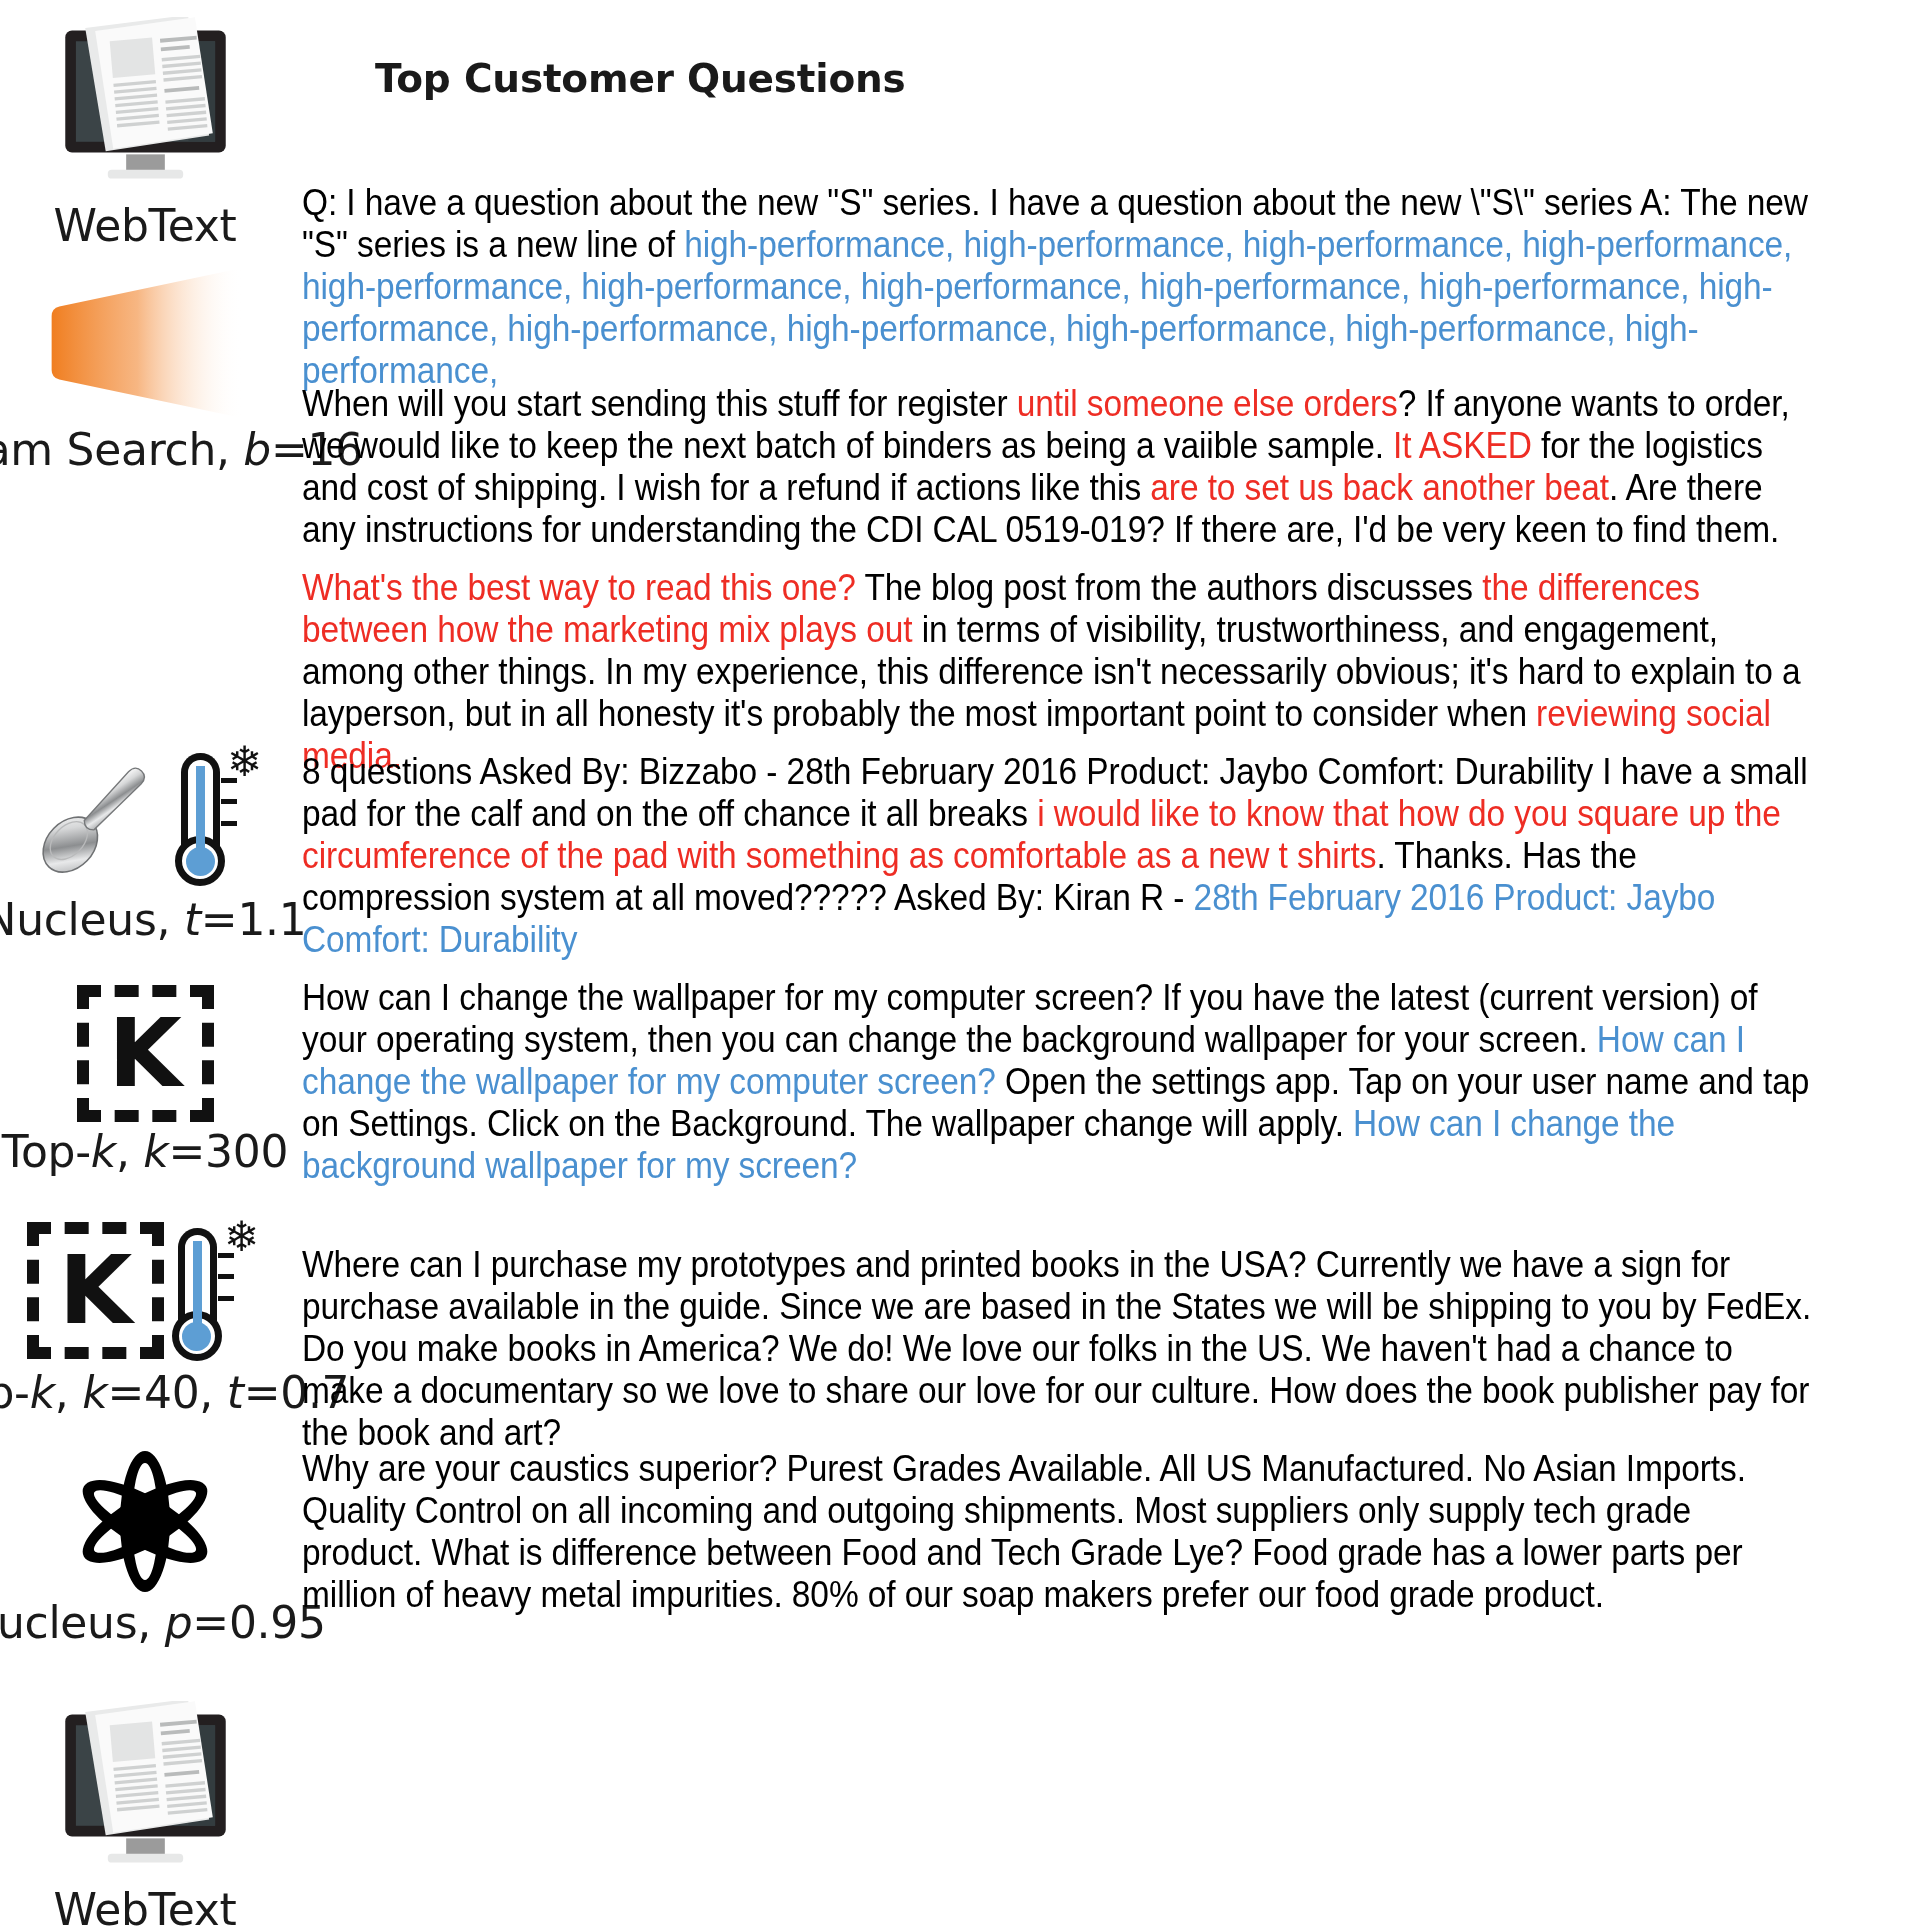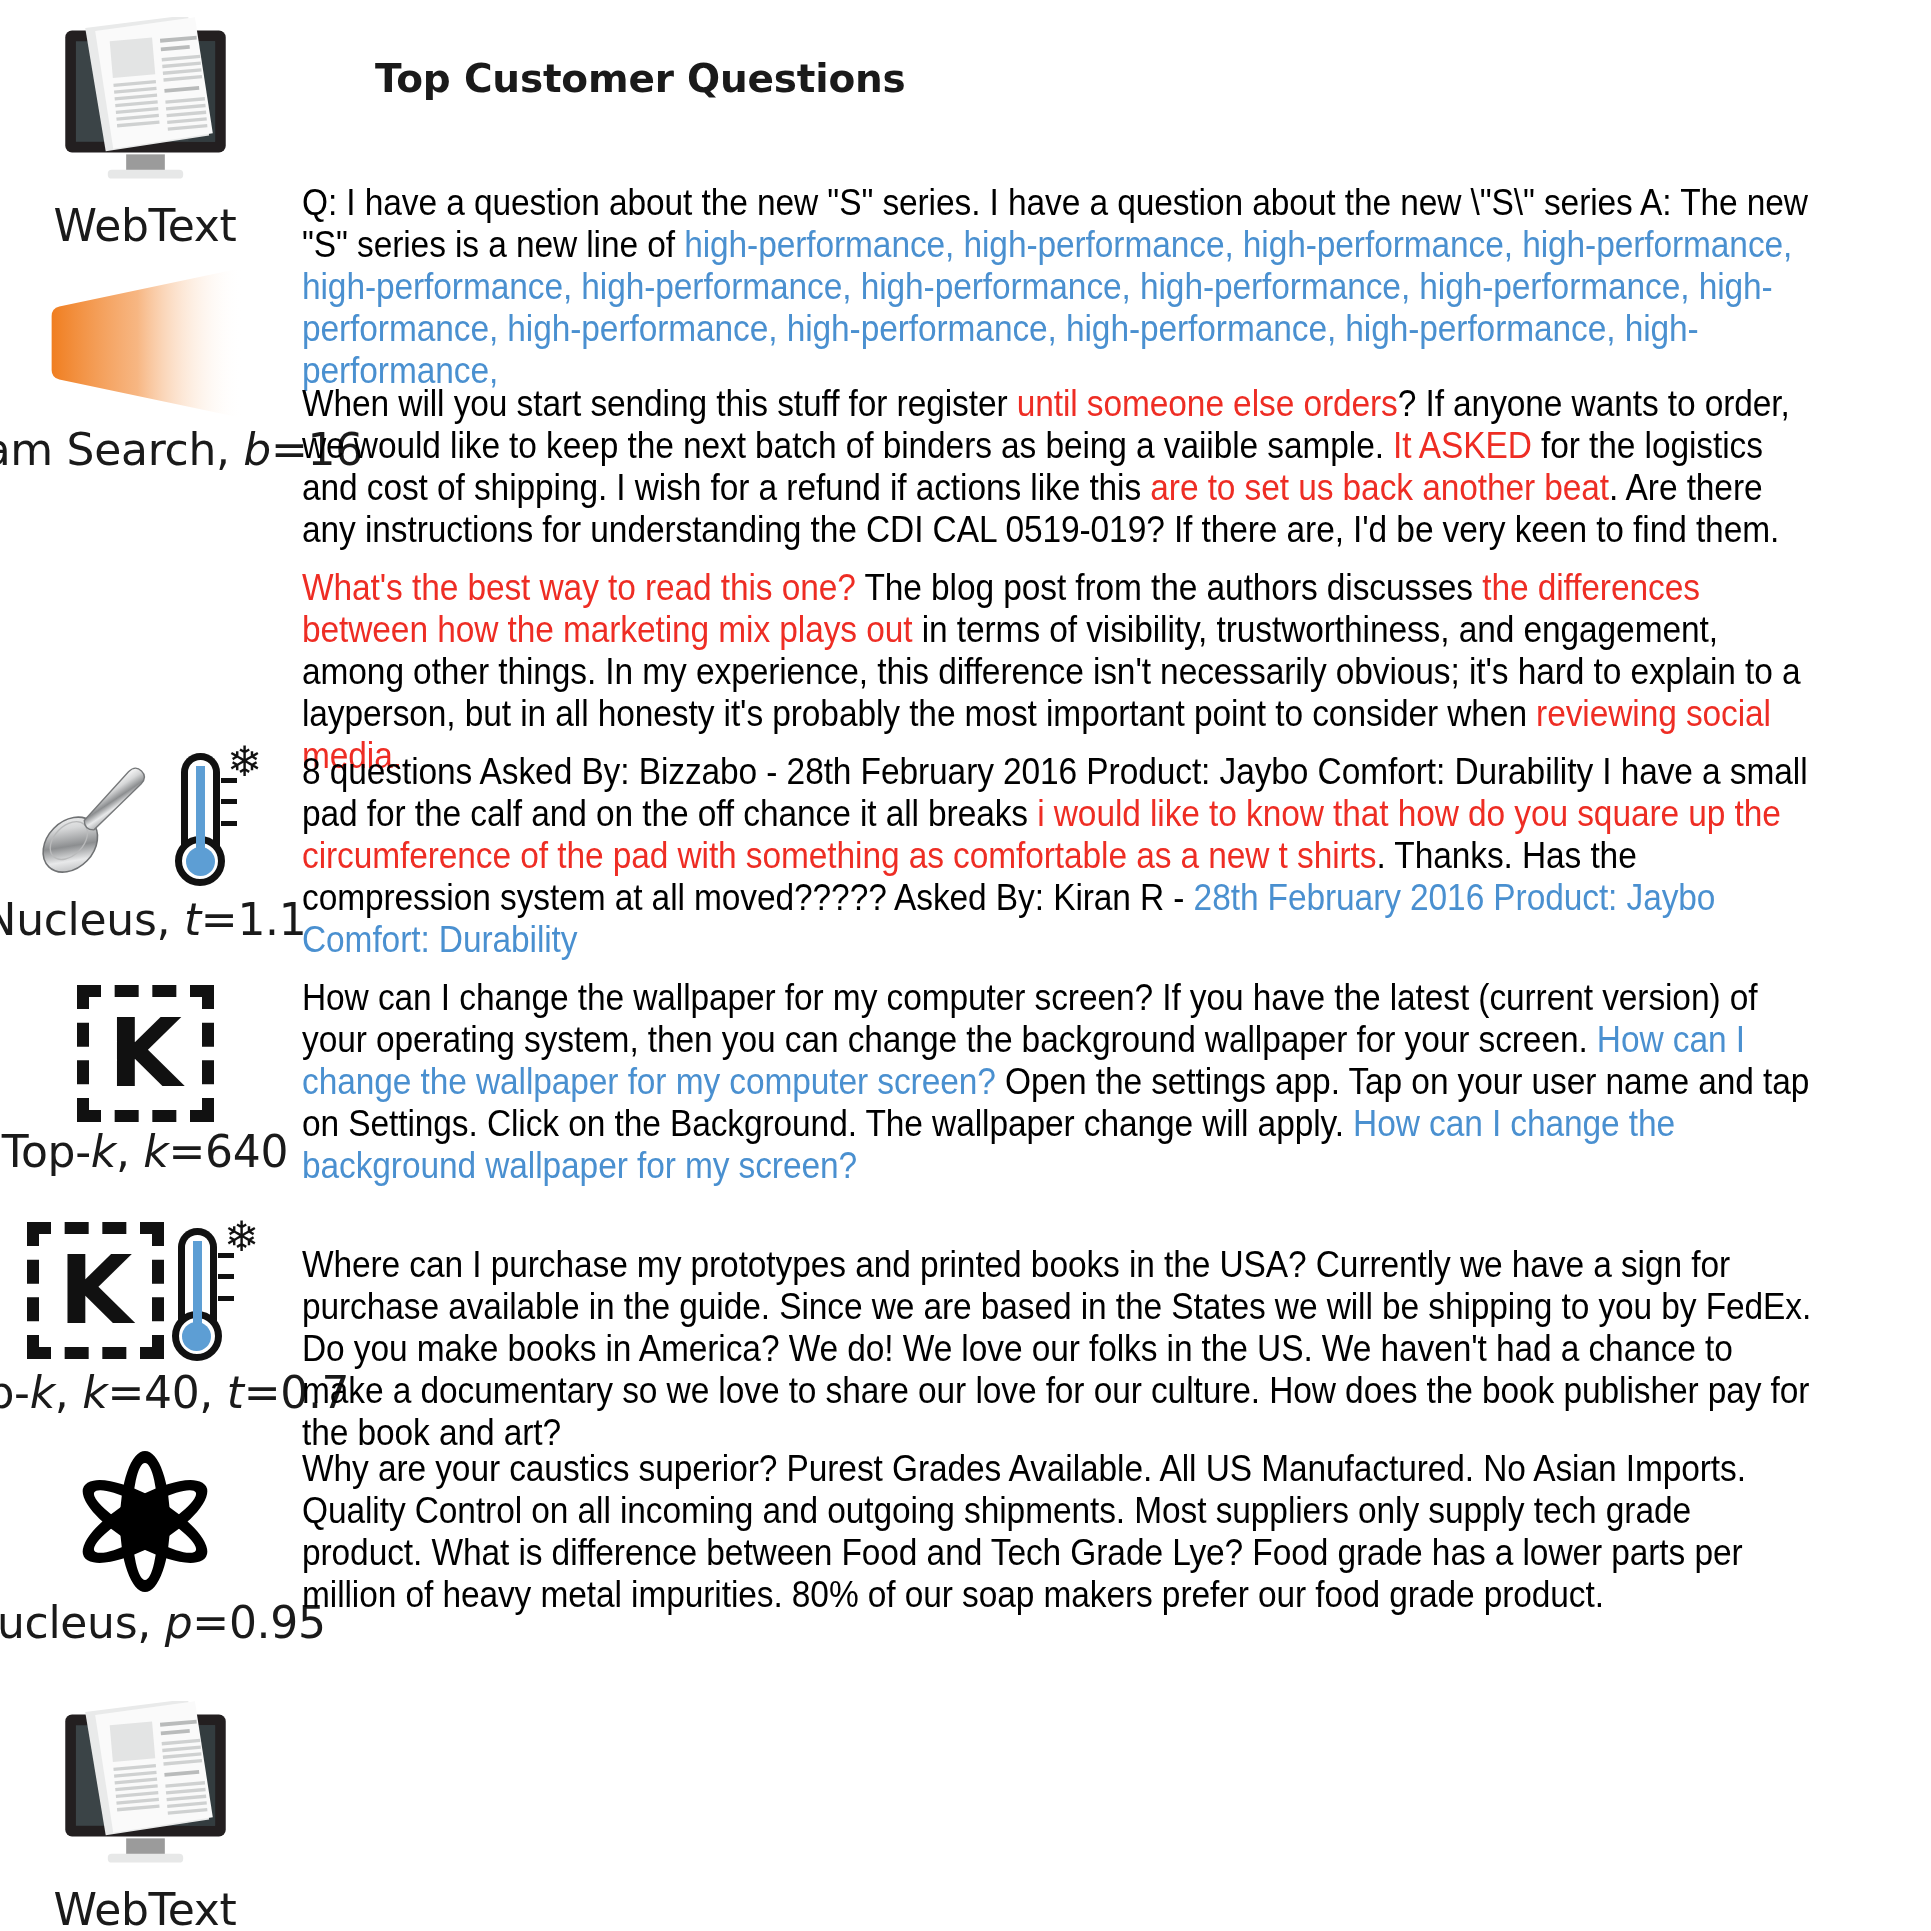--- a/index.html
+++ b/index.html
@@ -258,21 +258,21 @@
       <div class="method-label">
         <span>Nucleus, </span><i>t</i><span>=1.1</span>
       </div>
     </div>
 
     <div class="method" style="top:985px;">
       <div class="method-icon">
         <div class="kbox">K</div>
       </div>
       <div class="method-label">
-        <span>Top-</span><i>k</i><span>, </span><i>k</i><span>=640</span>
+        <span>Top-</span><i>k</i><span>, </span><i>k</i><span>=300</span>
       </div>
     </div>
 
     <div class="method" style="top:1218px;">
       <div class="method-icon" style="gap:5.8px; align-items:center;">
         <div class="kbox">K</div>
         <div style="position:relative; width:93px; height:145px;">
           <div class="thermo" style="position:absolute; left:0; top:9.7px;">
             <div class="tube"></div>
             <div class="bulb"></div>

